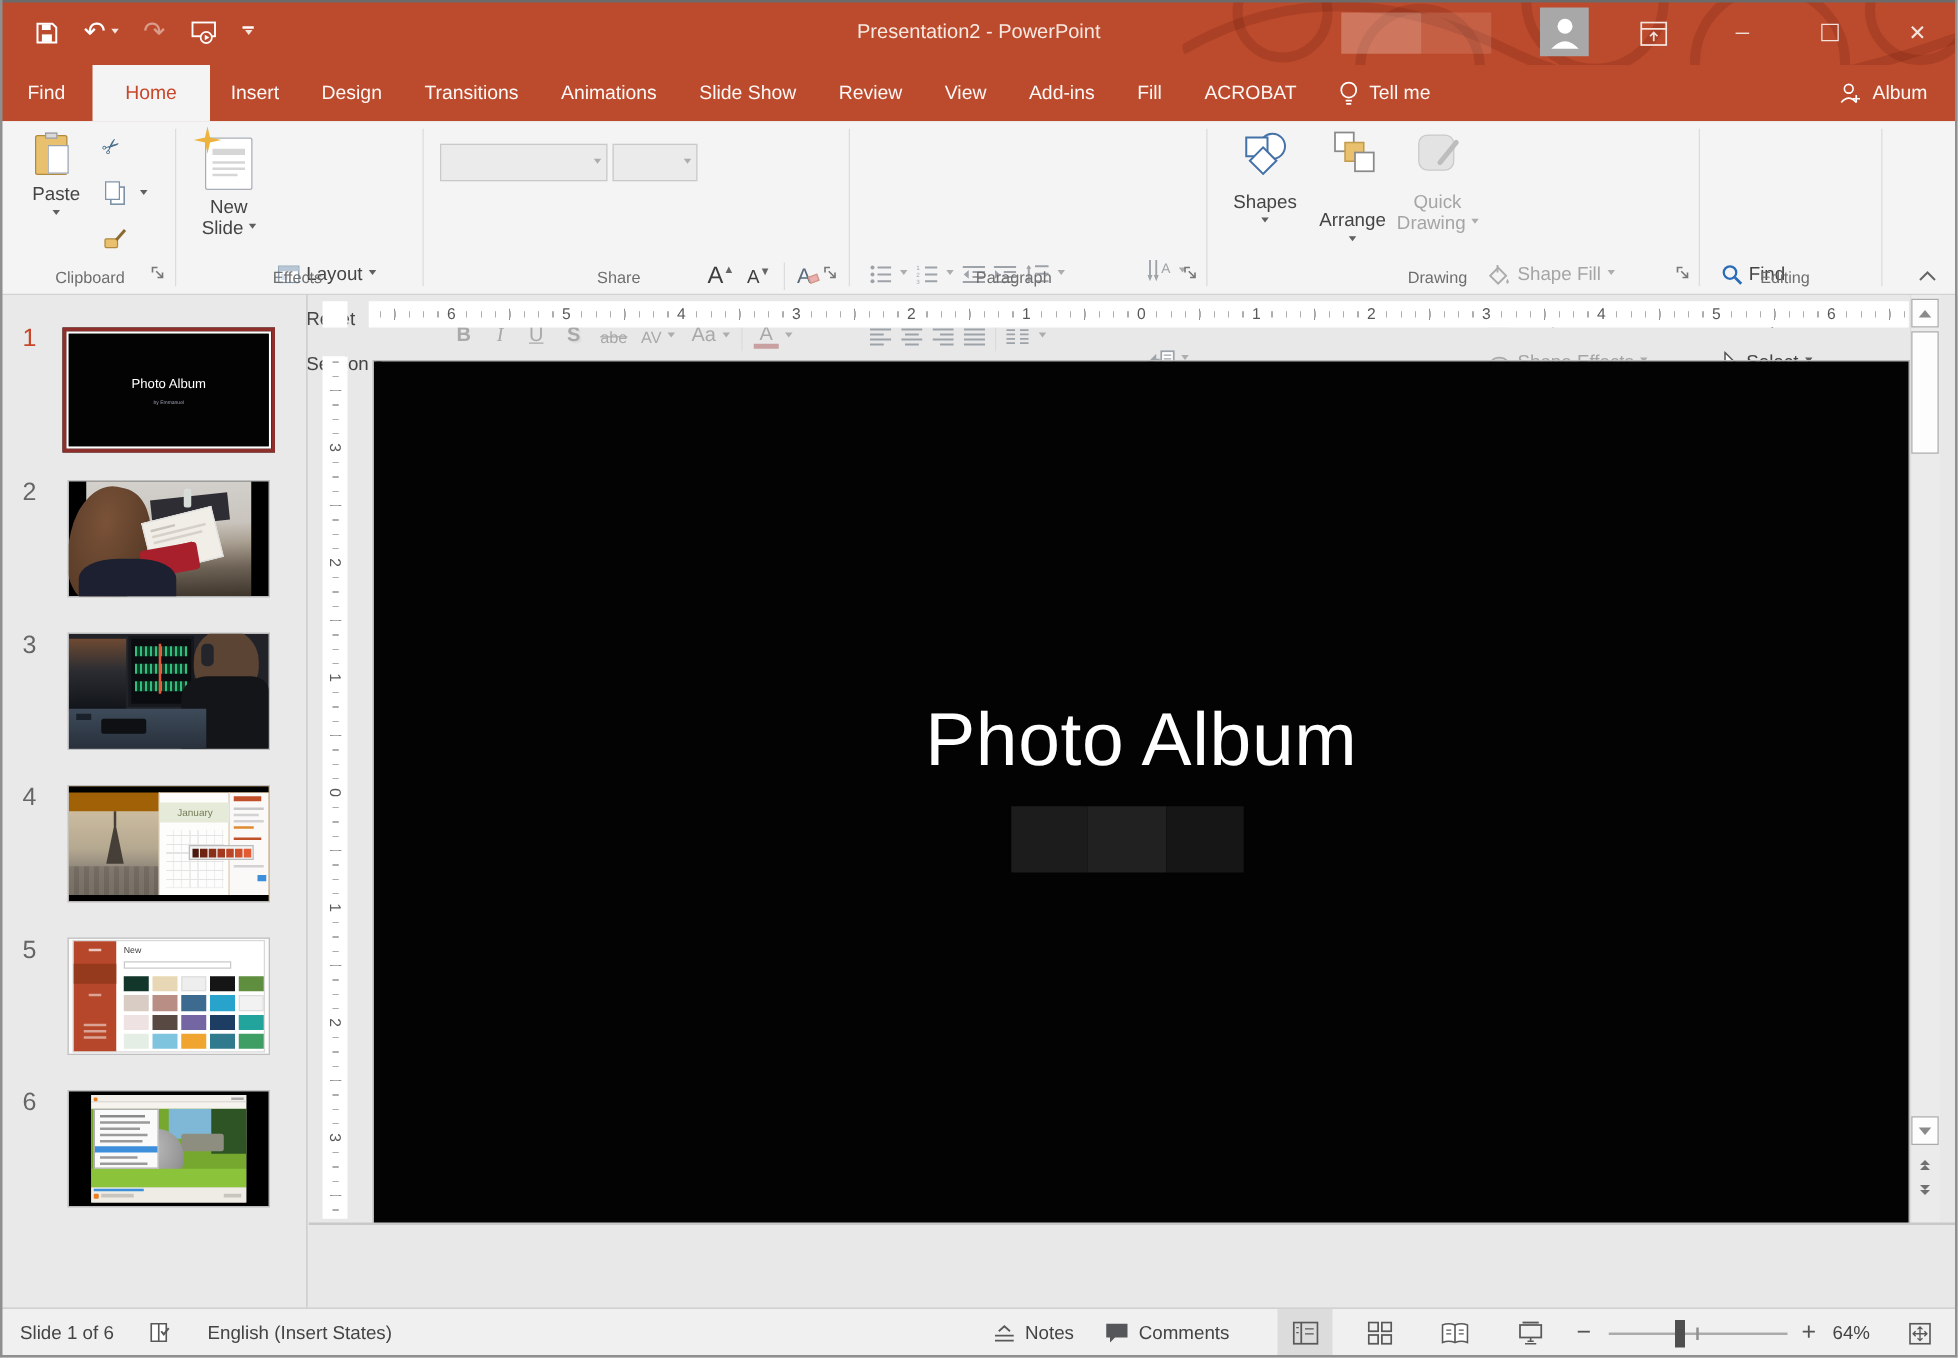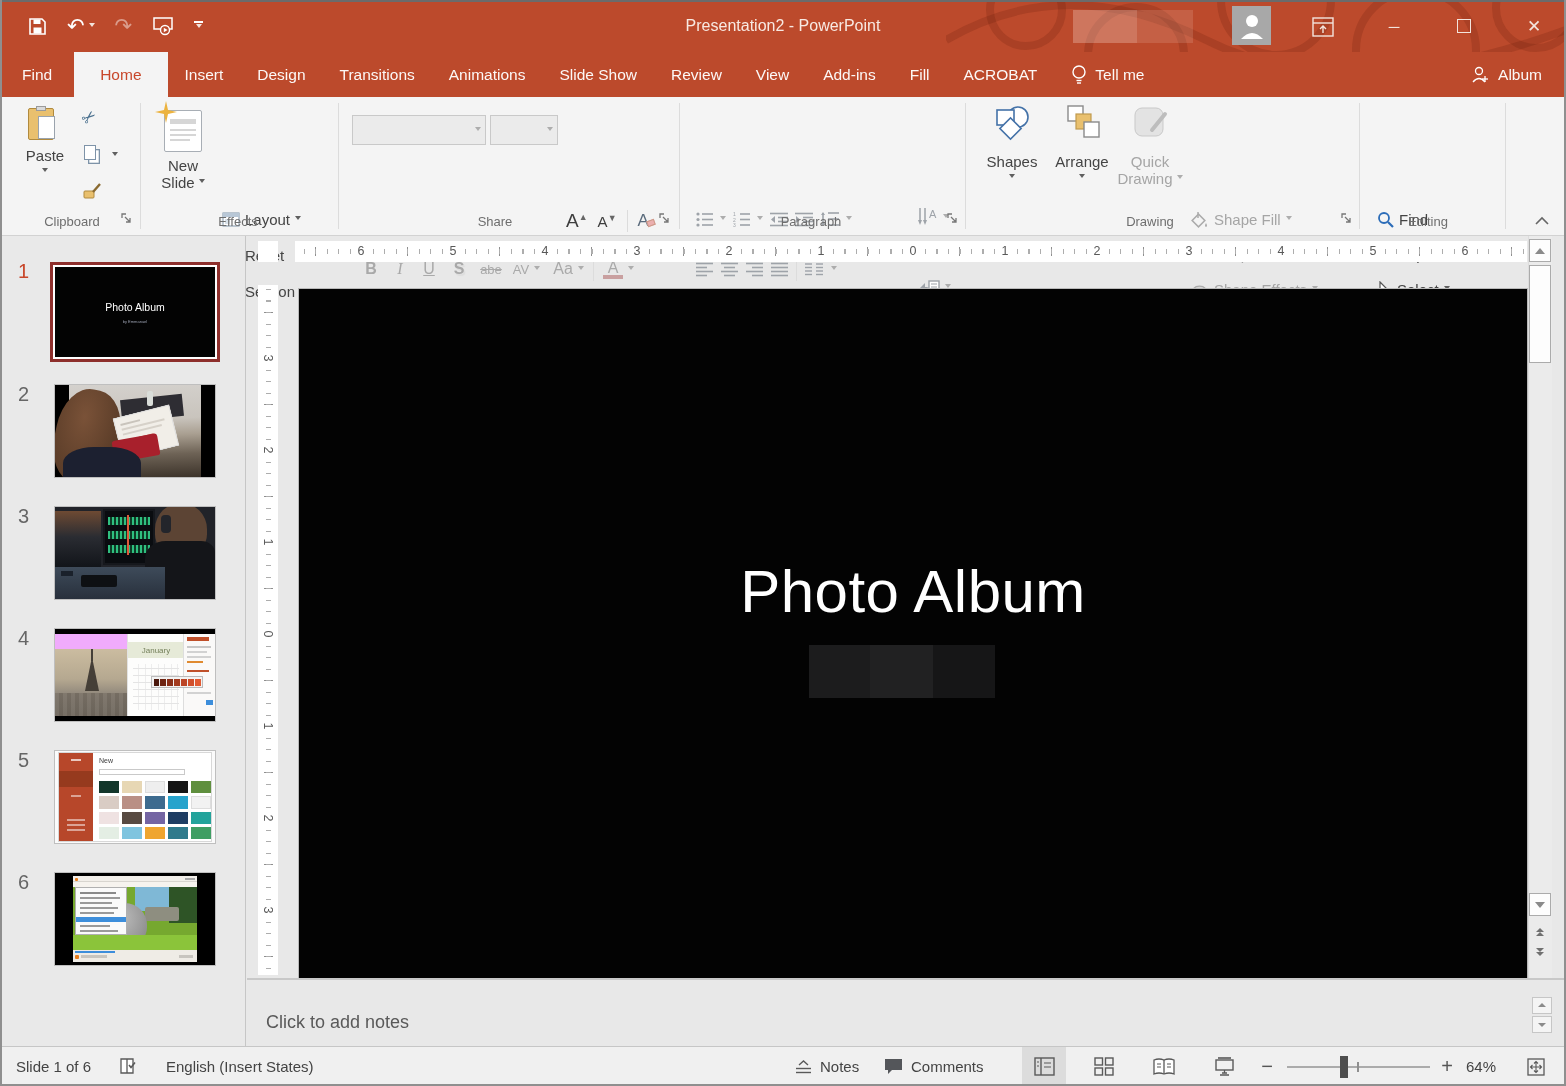--- a/index.html
+++ b/index.html
@@ -404,21 +404,21 @@
       </svg>
       <span style="margin-top:7px;">Shapes</span>
       <span class="car" style="margin-top:4px;"></span>
     </div>
     <div class="bigbtn" style="left:1050px;width:64px;">
       <svg width="40" height="42" viewBox="0 0 40 42">
         <rect x="6" y="2" width="15" height="15" fill="#fff" stroke="#8A8A8A" stroke-width="1.4"></rect>
         <rect x="14" y="10" width="15" height="15" fill="#E9C06E" stroke="#C09A4E" stroke-width="1.2"></rect>
         <rect x="22" y="18" width="15" height="15" fill="#fff" stroke="#8A8A8A" stroke-width="1.4"></rect>
       </svg>
-      <span style="margin-top:7px;">Arrange</span>
+      <span style="margin-top:22px;">Arrange</span>
       <span class="car" style="margin-top:4px;"></span>
     </div>
     <div class="bigbtn dimtxt" style="left:1120px;width:60px;color:#A5A5A5;">
       <svg width="36" height="40" viewBox="0 0 36 40">
         <rect x="3" y="4" width="28" height="28" rx="7" fill="#E3E3E3" stroke="#C9C9C9"></rect>
         <path d="M20 26 L33 10" stroke="#BDBDBD" stroke-width="4" stroke-linecap="round"></path>
       </svg>
       <span style="margin-top:9px;">Quick</span>
       <span style="display:flex;align-items:center;gap:4px;">
           <span>Drawing</span>
@@ -522,21 +522,21 @@
         <div style="position:absolute;left:2px;top:34px;width:70px;height:58px;background:#141519;border-radius:30% 20% 0 0;"></div>
         <div style="position:absolute;left:18px;top:8px;width:10px;height:18px;background:#23252B;border-radius:4px;"></div>
       </div>
       <div style="left:0;top:60px;width:110px;height:32px;background:linear-gradient(180deg,#3E4B5A 0%,#28303C 100%);">
         <div style="position:absolute;left:26px;top:8px;width:36px;height:12px;background:#0E1013;border-radius:2px;"></div>
         <div style="position:absolute;left:6px;top:4px;width:12px;height:5px;background:#1A212B;"></div>
       </div>
     </div>
 
     <span class="snum" style="top:391px;">4</span>
-    <div class="thumb" style="top:393px;background:#f0abfc;">
+    <div class="thumb" style="top:393px;background:#a16207;">
       <div style="left:0;top:0;width:160px;height:5px;background:#000;"></div>
       <div style="left:0;bottom:0;width:160px;height:5px;background:#000;"></div>
       <div style="left:0;top:20px;width:72px;height:67px;background:linear-gradient(180deg,#CBBCA0 0%,#B5A890 45%,#8D857A 70%,#6E675E 100%);">
         <div style="position:absolute;left:30px;top:8px;width:0;height:0;border-left:7px solid transparent;border-right:7px solid transparent;border-bottom:34px solid #453F37;"></div>
         <div style="position:absolute;left:36.3px;top:0px;width:1.5px;height:12px;background:#453F37;"></div>
         <div style="position:absolute;left:0;top:44px;width:72px;height:23px;background:repeating-linear-gradient(90deg,#7A7268 0 4px,#696157 4px 8px);opacity:.7;"></div>
       </div>
       <div style="left:72px;top:5px;width:56px;height:82px;background:#FDFDFC;border-left:1px solid #E2E2E2;">
         <div style="position:absolute;left:0;top:8px;width:56px;height:16px;background:#E6EAD8;display:flex;align-items:center;justify-content:center;">
           <span style="font-size:8px;color:#75805B;">January</span>
@@ -681,29 +681,20 @@
   <div class="a ic" style="left:1529px;top:920px;width:22px;height:22px;flex-direction:column;">
     <span class="tri-up" style="border-bottom-color:#707070;border-width:4.5px;margin:-3px 0;"></span>
     <span class="tri-up" style="border-bottom-color:#707070;border-width:4.5px;margin:-1px 0;"></span>
   </div>
   <div class="a ic" style="left:1529px;top:942px;width:22px;height:22px;flex-direction:column;">
     <span class="tri-dn" style="border-top-color:#707070;border-width:4.5px;margin:-1px 0;"></span>
     <span class="tri-dn" style="border-top-color:#707070;border-width:4.5px;margin:-3px 0;"></span>
   </div>
 
   <div class="a" style="left:247px;top:978px;width:1319px;height:2px;background:#C8C8C8;"></div>
-  <div class="a" style="left:247px;top:980px;width:1319px;height:66px;background:#E8E8E8;">
-    <span style="position:absolute;left:19px;top:32px;font-size:18px;color:#595959;">Click to add notes</span>
-    <div class="a ic" style="left:1285px;top:17px;width:20px;height:17px;background:#F4F4F4;border:1px solid #C6C6C6;">
-        <span class="tri-up" style="border-width:4px;border-bottom-color:#8A8A8A;"></span>
-      </div>
-    <div class="a ic" style="left:1285px;top:36px;width:20px;height:17px;background:#F4F4F4;border:1px solid #C6C6C6;">
-        <span class="tri-dn" style="border-width:4px;border-top-color:#8A8A8A;"></span>
-      </div>
-  </div>
 
   <div class="a statusbar">
     <span class="a" style="left:16px;top:11px;">Slide 1 of 6</span>
     <svg class="a" style="left:118px;top:9px;" width="21" height="21" viewBox="0 0 21 21">
       <path d="M3 3 h6 v14 h-6 Z M9 3 h6 v14 h-6 Z" fill="#fff" stroke="#595959" stroke-width="1.3"></path>
       <path d="M11 9 l2 2.5 l4 -5" fill="none" stroke="#595959" stroke-width="1.6"></path>
     </svg>
     <span class="a" style="left:166px;top:11px;">English (Insert States)</span>
 
     <div class="a ic" style="left:795px;top:0;height:39px;gap:8px;">

